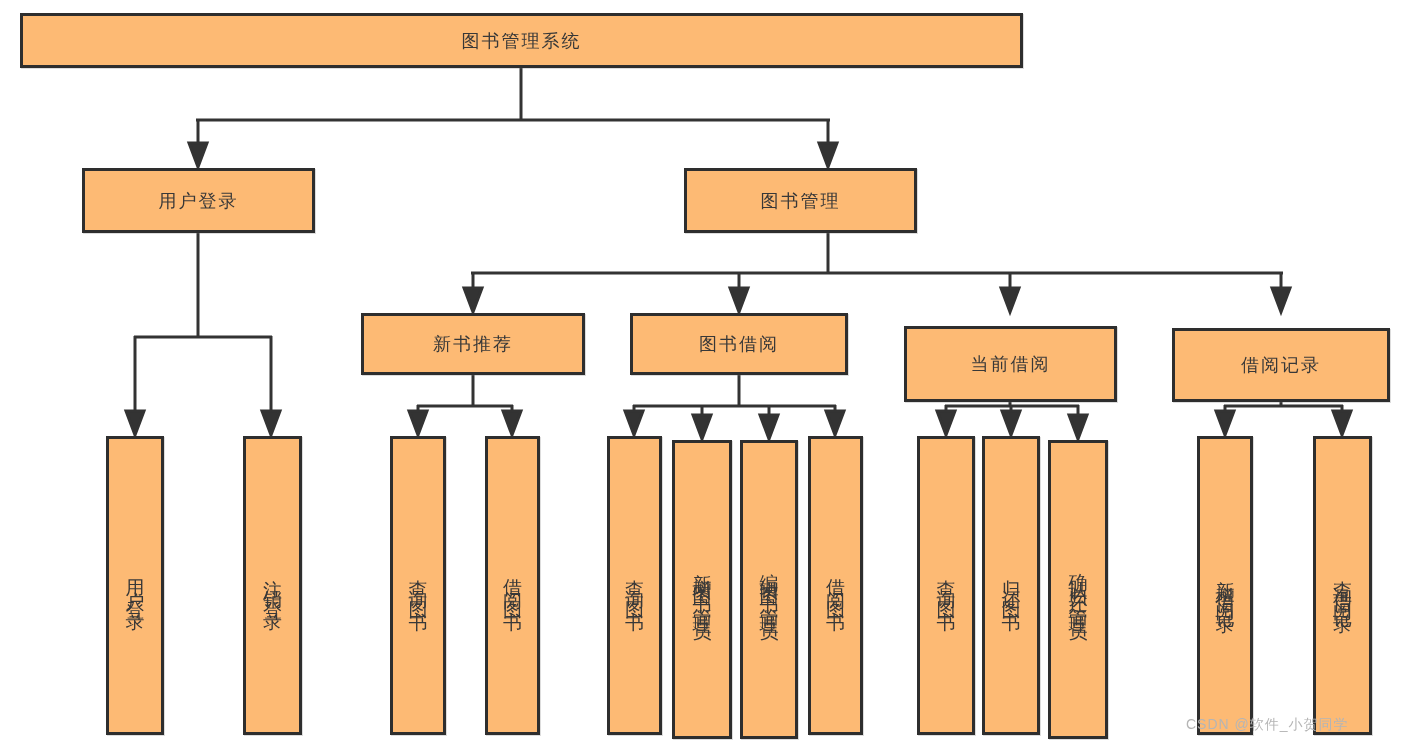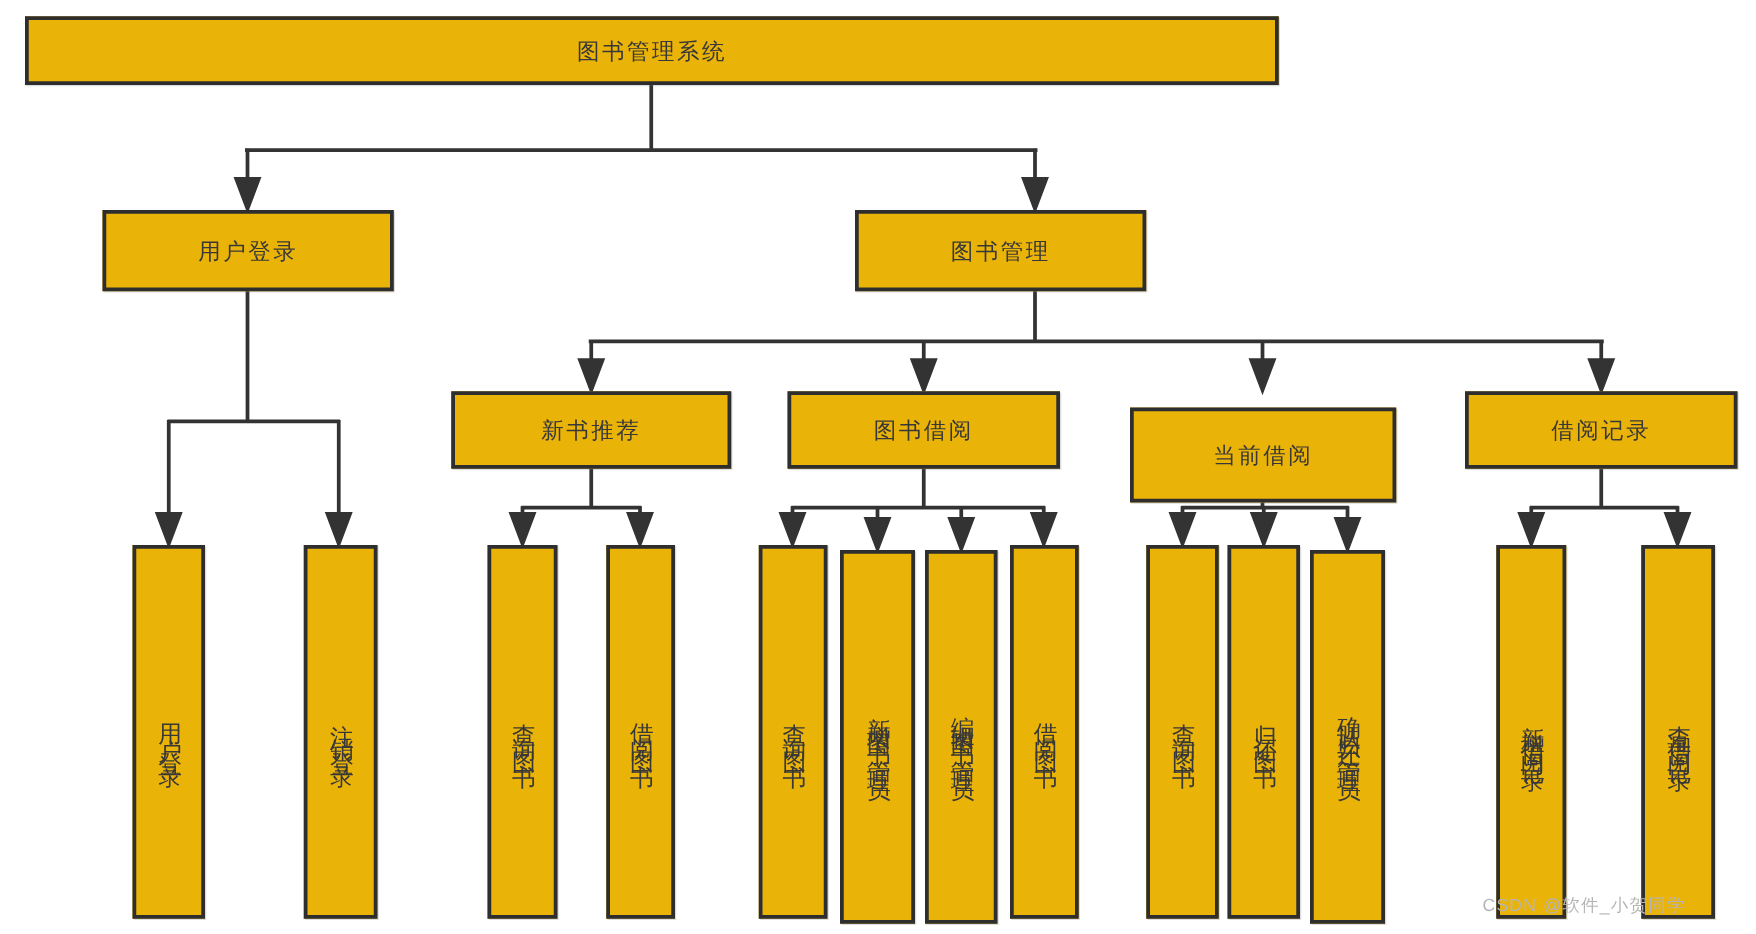--- a/index.html
+++ b/index.html
@@ -18,21 +18,21 @@
   .connectors {
     position: absolute;
     left: 0;
     top: 0;
     width: 1405px;
     height: 747px;
   }
   .node {
     position: absolute;
     box-sizing: border-box;
-    background: #eab308;
+    background: #fdba74;
     border: 3px solid #2e2e2e;
     display: flex;
     align-items: center;
     justify-content: center;
     color: #383838;
     box-shadow: 1px 1px 0 rgba(120,120,120,0.25);
   }
   .node.h span {
     font-size: 18px;
     letter-spacing: 2px;
@@ -152,21 +152,21 @@
 
   <div class="node h" style="left:630px; top:313px; width:218px; height:62px">
     <span>图书借阅</span>
   </div>
   <div class="node h" style="left:361px; top:313px; width:224px; height:62px">
     <span>新书推荐</span>
   </div>
   <div class="node h" style="left:904px; top:326px; width:213px; height:76px">
     <span>当前借阅</span>
   </div>
-  <div class="node h" style="left:1172px; top:313px; width:218px; height:62px">
+  <div class="node h" style="left:1172px; top:328px; width:218px; height:74px">
     <span>借阅记录</span>
   </div>
 
   <div class="node v" style="left:106px; top:436px; width:58px; height:299px">
     <span>用户登录</span>
   </div>
   <div class="node v" style="left:243px; top:436px; width:59px; height:299px">
     <span>注销登录</span>
   </div>
 

